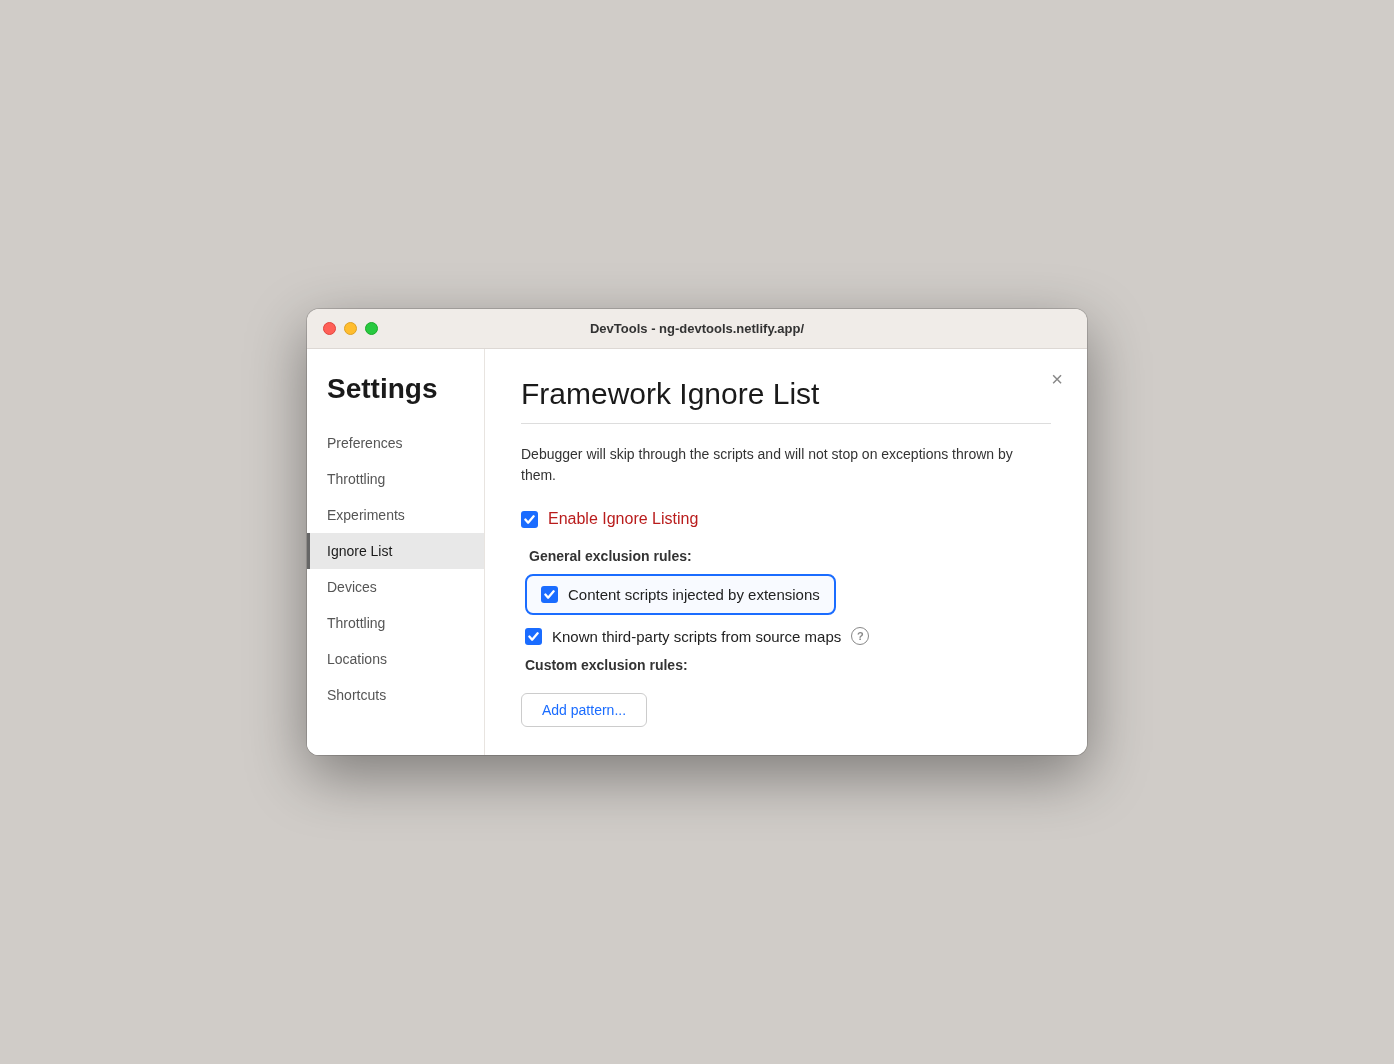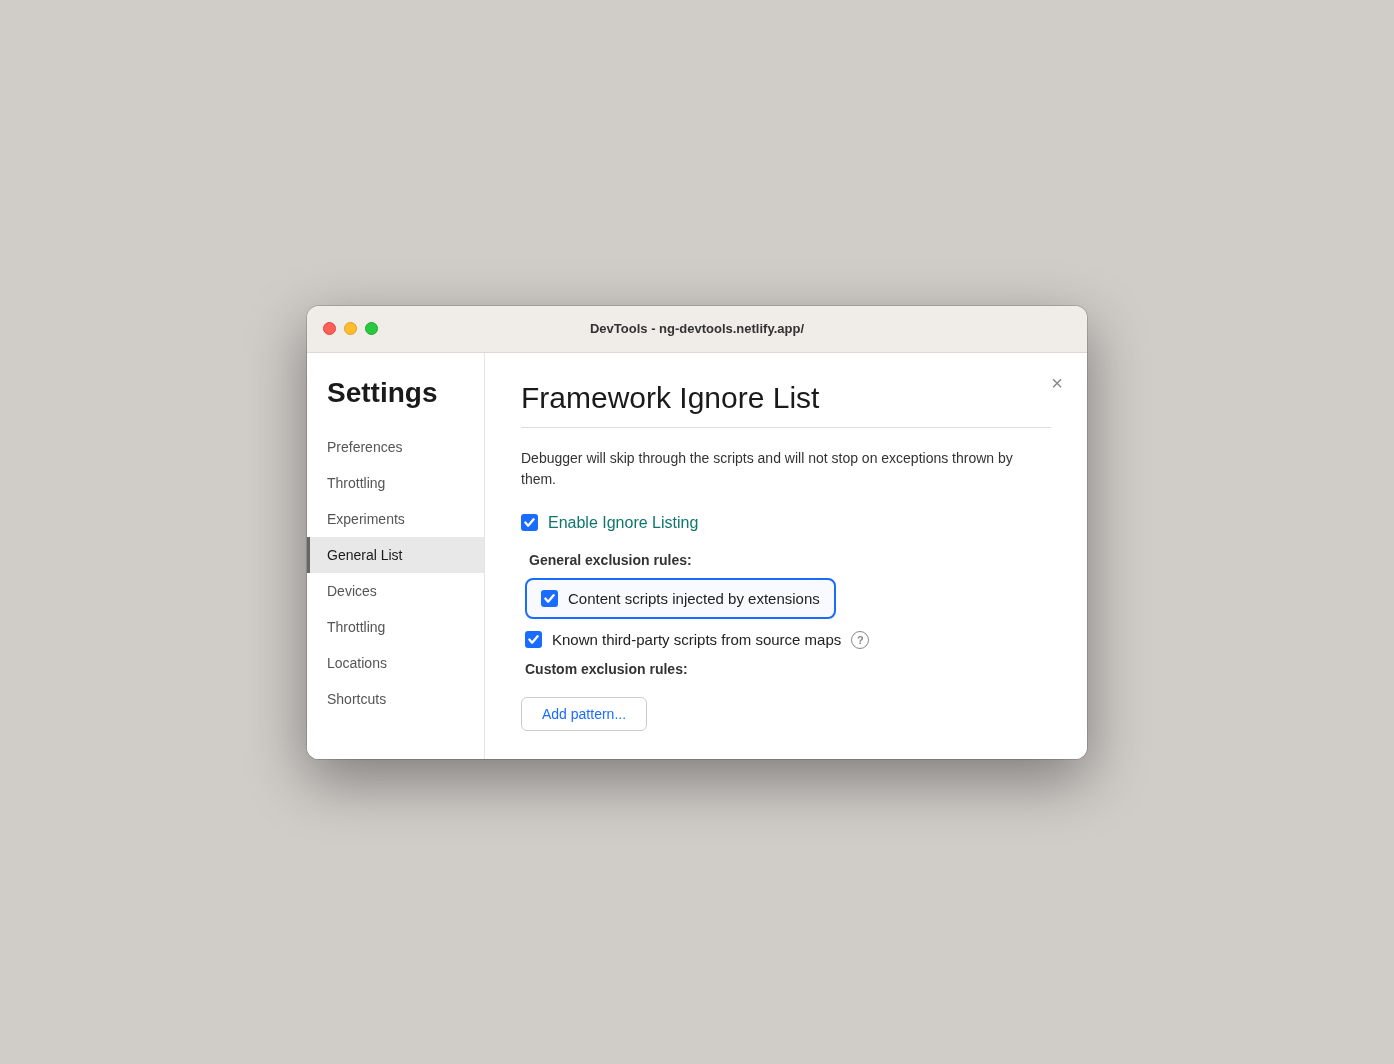--- a/index.html
+++ b/index.html
@@ -16,21 +16,21 @@
     .window {
       width: 780px;
       background: #f5f1ed;
       border-radius: 12px;
       box-shadow: 0 20px 60px rgba(0,0,0,0.4), 0 0 0 1px rgba(0,0,0,0.15);
       overflow: hidden;
     }
 
     .titlebar {
       background: #f0ece8;
-      height: 47px;
+      height: 40px;
       display: flex;
       align-items: center;
       padding: 0 16px;
       border-bottom: 1px solid #ddd8d4;
       position: relative;
     }
 
     .traffic-lights {
       display: flex;
       gap: 8px;
@@ -163,21 +163,21 @@
       height: 11px;
       stroke: white;
       fill: none;
       stroke-width: 2.5;
       stroke-linecap: round;
       stroke-linejoin: round;
     }
 
     .enable-label {
       font-size: 16px;
-      color: #0f766e;
+      color: #b91c1c;
     }
 
     .section-label {
       font-size: 14px;
       color: #333;
       font-weight: 700;
       margin-bottom: 10px;
       margin-left: 4px;
     }
 
@@ -256,21 +256,21 @@
     <span class="titlebar-title">DevTools - ng-devtools.netlify.app/</span>
   </div>
 
   <div class="content-area">
     <div class="sidebar">
       <div class="sidebar-title">Settings</div>
 
       <div class="sidebar-item">Preferences</div>
       <div class="sidebar-item">Throttling</div>
       <div class="sidebar-item">Experiments</div>
-      <div class="sidebar-item active">General List</div>
+      <div class="sidebar-item active">Ignore List</div>
       <div class="sidebar-item">Devices</div>
       <div class="sidebar-item">Throttling</div>
       <div class="sidebar-item">Locations</div>
       <div class="sidebar-item">Shortcuts</div>
     </div>
 
     <div class="main-content">
       <button class="close-button">×</button>
 
       <h1 class="main-title">Framework Ignore List</h1>

